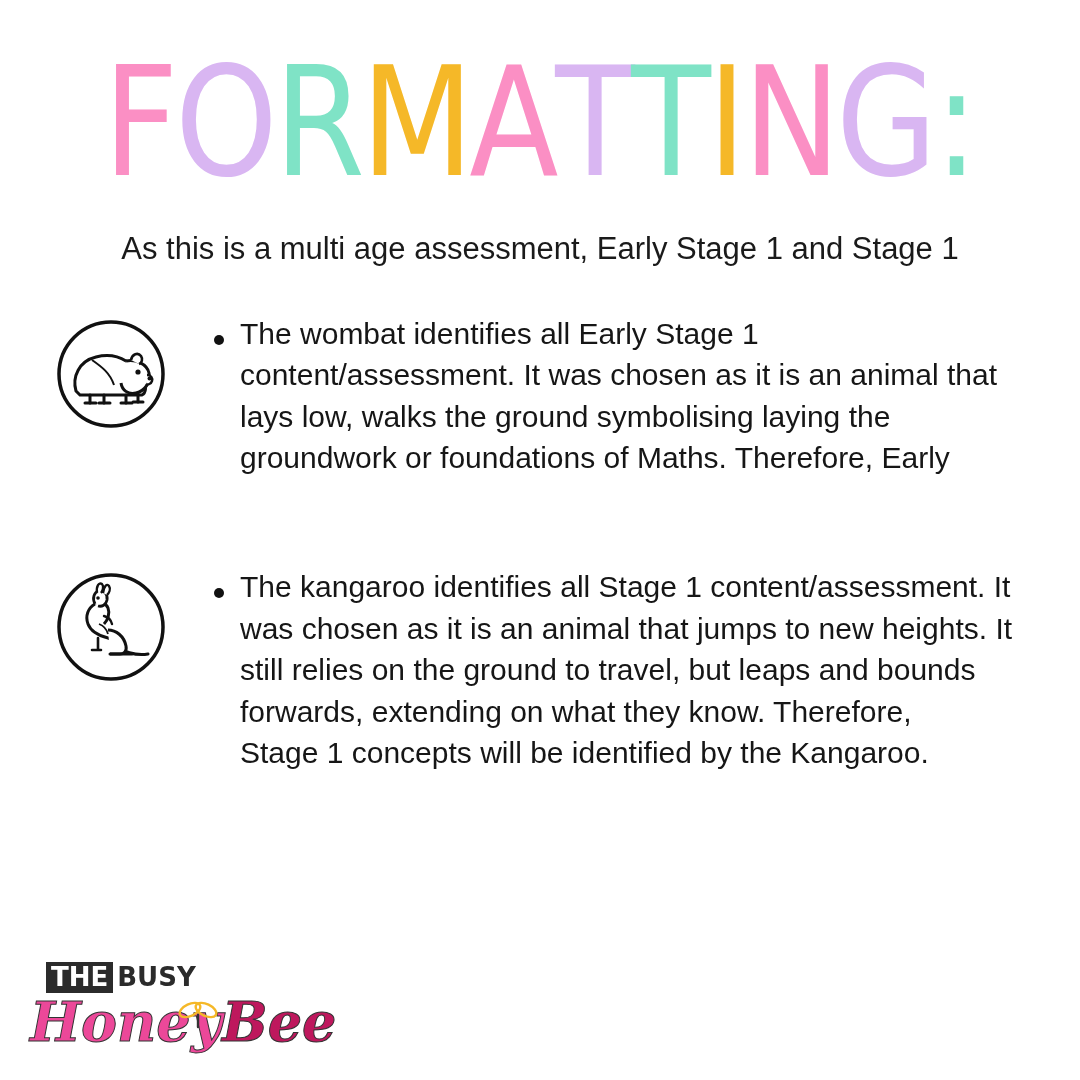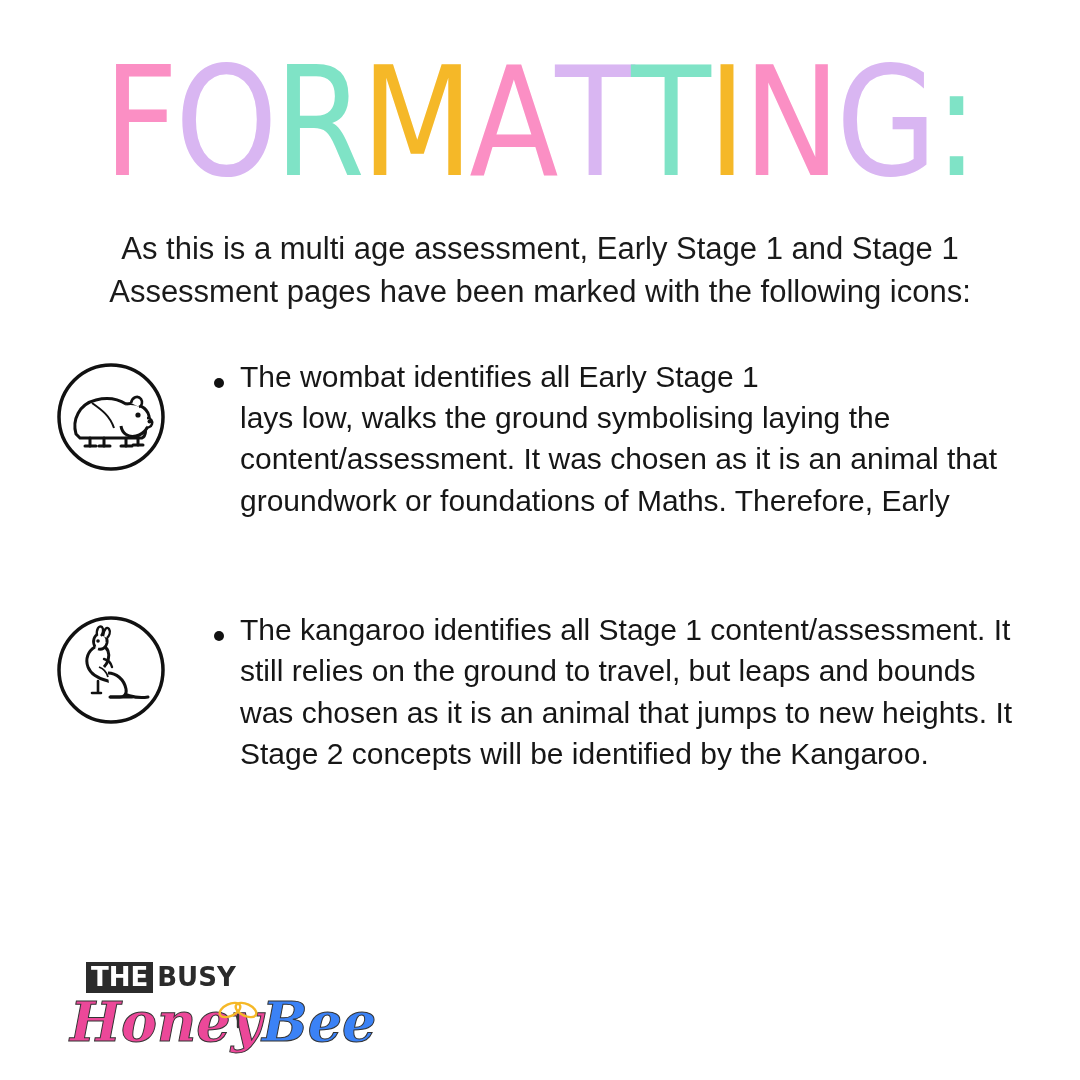--- a/index.html
+++ b/index.html
@@ -81,21 +81,20 @@
   }
   .item-text div { white-space: nowrap; }
 
   
   .logo {
     position: absolute;
     left: 30px;
     bottom: 26px;
     width: 250px;
     height: 92px;
-    margin-left: 40px;
   }
   .logo-top {
     font-family: "DejaVu Sans", sans-serif;
     font-weight: bold;
     font-size: 26px;
     letter-spacing: 0px;
     line-height: 1;
     color: #2b2b2b;
     margin-left: 16px;
   }
@@ -111,37 +110,36 @@
     font-style: italic;
     font-weight: bold;
     font-size: 54px;
     line-height: 1;
     margin-top: 2px;
     color: #5bd6c0;
     -webkit-text-stroke: 1px #333;
     position: relative;
   }
   .logo-bottom .honey { color: #ec4899; }
-  .logo-bottom .bee { color: #3b82f6; }
+  .logo-bottom .bee { color: #be185d; }
   .logo-bee-wing {
     position: absolute;
     right: 58px;
     top: -10px;
   }
 </style>
 </head>
 <body>
 
 <h1 class="title">
   <span class="ch" style="color:#fb8fc4">F</span><span class="ch" style="color:#d9b6f2">O</span><span class="ch" style="color:#7fe3c6">R</span><span class="ch" style="color:#f5b828">M</span><span class="ch" style="color:#fb8fc4">A</span><span class="ch" style="color:#d9b6f2">T</span><span class="ch" style="color:#7fe3c6">T</span><span class="ch" style="color:#f5b828">I</span><span class="ch" style="color:#fb8fc4">N</span><span class="ch" style="color:#d9b6f2">G</span><span class="ch" style="color:#7fe3c6">:</span>
 </h1>
 
 <div class="intro">
   <div>As this is a multi age assessment, Early Stage 1 and Stage 1</div>
-  <div>Assessment pages have been marked with the following icons:</div>
 </div>
 
 <div class="item item-wombat">
   <div class="icon-wrap">
     <svg width="118" height="118" viewBox="0 0 118 118" xmlns="http://www.w3.org/2000/svg">
       <circle cx="59" cy="59" r="52" fill="none" stroke="#111" stroke-width="3.5"></circle>
 
       <path d="M24 76 C20 62, 27 46, 44 42 C56 39, 66 41, 74 46 C82 51, 88 58, 91 64 C95 71, 94 78, 90 80 L28 80 Z" fill="#fff" stroke="#111" stroke-width="3"></path>
 
       <path d="M74 46 C84 44, 95 49, 97 58 C99 67, 93 76, 84 78 C76 80, 70 75, 69 68" fill="#fff" stroke="#111" stroke-width="3"></path>
@@ -155,22 +153,22 @@
 
       <path d="M38 80 L38 88 M52 80 L52 88 M74 80 L74 88 M86 79 L86 87" stroke="#111" stroke-width="3" fill="none" stroke-linecap="round"></path>
       <path d="M33 88 L44 88 M47 88 L58 88 M69 88 L80 88 M81 87 L91 87" stroke="#111" stroke-width="3" fill="none" stroke-linecap="round"></path>
 
       <path d="M40 45 C50 52, 58 58, 62 70" fill="none" stroke="#111" stroke-width="2"></path>
     </svg>
   </div>
   <div class="bullet-dot"></div>
   <div class="item-text">
     <div>The wombat identifies all Early Stage 1</div>
+    <div>content/assessment. It was chosen as it is an animal that</div>
     <div>lays low, walks the ground symbolising laying the</div>
-    <div>content/assessment. It was chosen as it is an animal that</div>
     <div>groundwork or foundations of Maths. Therefore, Early</div>
   </div>
 </div>
 
 <div class="item item-kangaroo">
   <div class="icon-wrap">
     <svg width="118" height="118" viewBox="0 0 118 118" xmlns="http://www.w3.org/2000/svg">
       <circle cx="59" cy="59" r="52" fill="none" stroke="#111" stroke-width="3.5"></circle>
 
       <path d="M96 86 C84 88, 70 84, 62 76" fill="none" stroke="#111" stroke-width="3" stroke-linecap="round"></path>
@@ -191,23 +189,24 @@
 
       <path d="M58 86 L80 86" stroke="#111" stroke-width="3" stroke-linecap="round"></path>
       <path d="M46 70 L46 82 M49 82 L40 82" stroke="#111" stroke-width="2.6" stroke-linecap="round" fill="none"></path>
 
       <path d="M47 56 C52 58, 55 62, 56 66" fill="none" stroke="#111" stroke-width="1.8"></path>
     </svg>
   </div>
   <div class="bullet-dot"></div>
   <div class="item-text">
     <div>The kangaroo identifies all Stage 1 content/assessment. It</div>
+    <div>was chosen as it is an animal that jumps to new heights. It</div>
     <div>still relies on the ground to travel, but leaps and bounds</div>
-    <div>was chosen as it is an animal that jumps to new heights. It</div>
-    <div>Stage 2 concepts will be identified by the Kangaroo.</div>
+    <div>forwards, extending on what they know. Therefore,</div>
+    <div>Stage 1 concepts will be identified by the Kangaroo.</div>
   </div>
 </div>
 
 <div class="logo">
   <div class="logo-top">
     <span class="the">THE</span><span>BUSY</span>
   </div>
   <div class="logo-bottom">
     <span class="honey">Honey</span><span class="bee">Bee</span>
     <span class="logo-bee-wing">

